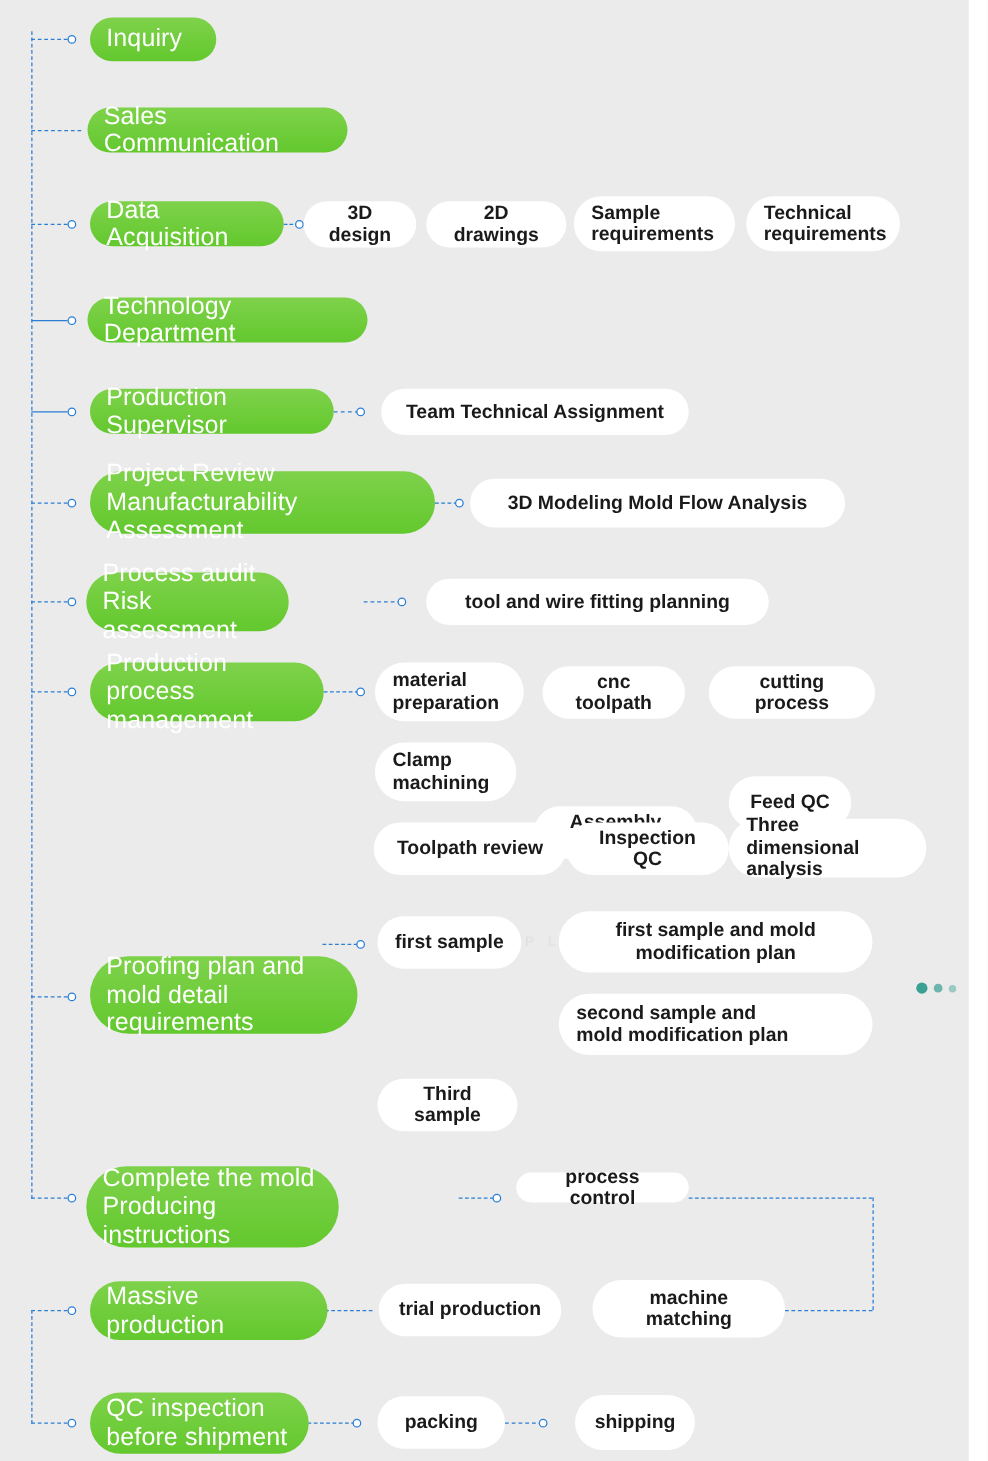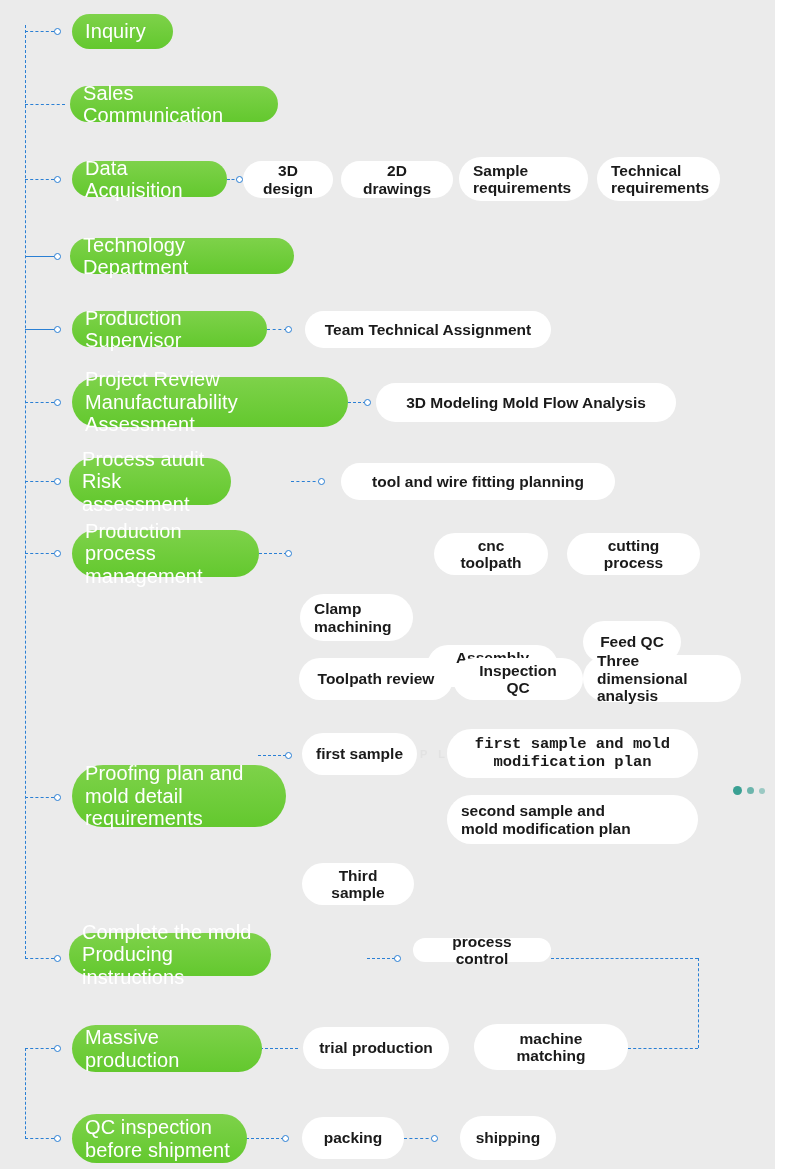--- a/index.html
+++ b/index.html
@@ -167,21 +167,21 @@
   <div class="pill green" style="left:72px;top:530px;width:187px;height:47px;">
     <span>Production process
 management</span>
   </div>
 
   <div class="pill green" style="left:72px;top:765px;width:214px;height:62px;">
     <span>Proofing plan and
 mold detail requirements</span>
   </div>
 
-  <div class="pill green" style="left:69px;top:933px;width:202px;height:43px;">
+  <div class="pill green" style="left:69px;top:933px;width:202px;height:65px;">
     <span>Complete the mold
 Producing instructions</span>
   </div>
 
   <div class="pill green" style="left:72px;top:1025px;width:190px;height:47px;">
     <span>Massive production</span>
   </div>
 
   <div class="pill green" style="left:72px;top:1114px;width:175px;height:49px;">
     <span>QC  inspection
@@ -208,20 +208,24 @@
   </div>
 
   <div class="pill white" style="left:376px;top:383px;width:300px;height:39px;">
     <span>3D Modeling Mold Flow Analysis</span>
   </div>
 
   <div class="pill white" style="left:341px;top:463px;width:274px;height:37px;">
     <span>tool and wire fitting planning</span>
   </div>
 
+  <div class="pill white left" style="left:300px;top:530px;width:119px;height:47px;">
+    <span>material
+preparation</span>
+  </div>
   <div class="pill white" style="left:434px;top:533px;width:114px;height:42px;">
     <span>cnc toolpath</span>
   </div>
   <div class="pill white" style="left:567px;top:533px;width:133px;height:42px;">
     <span>cutting process</span>
   </div>
 
   <div class="pill white left" style="left:300px;top:594px;width:113px;height:47px;">
     <span>Clamp
 machining</span>
@@ -240,21 +244,21 @@
     <span>Three dimensional
 analysis</span>
   </div>
   <div class="pill white" style="left:453px;top:658px;width:130px;height:42px;">
     <span>Inspection QC</span>
   </div>
 
   <div class="pill white" style="left:302px;top:733px;width:115px;height:42px;">
     <span>first sample</span>
   </div>
-  <div class="pill white" style="left:447px;top:729px;width:251px;height:49px;font-family:Liberation Mono, monospace;">
+  <div class="pill white" style="left:447px;top:729px;width:251px;height:49px;">
     <span>first sample and mold
 modification plan</span>
   </div>
   <div class="pill white left" style="left:447px;top:795px;width:251px;height:49px;">
     <span>second sample and
 mold modification plan</span>
   </div>
   <div class="pill white" style="left:302px;top:863px;width:112px;height:42px;">
     <span>Third sample</span>
   </div>

